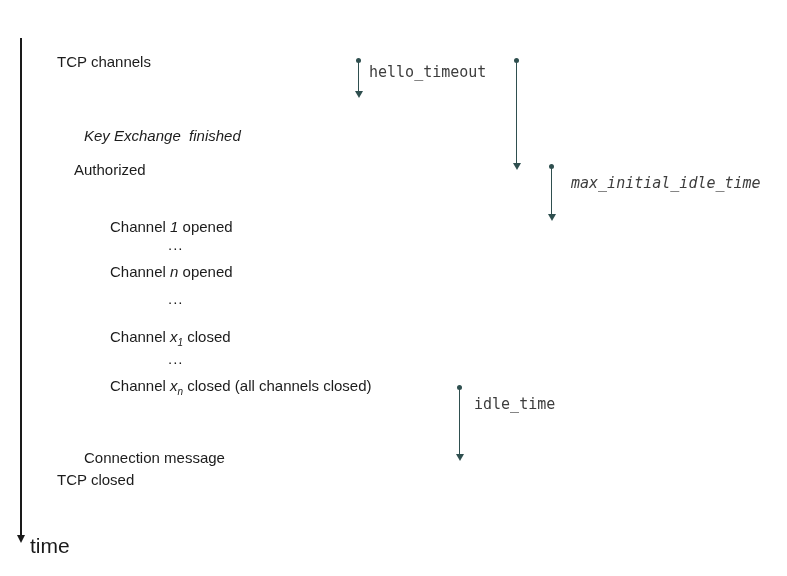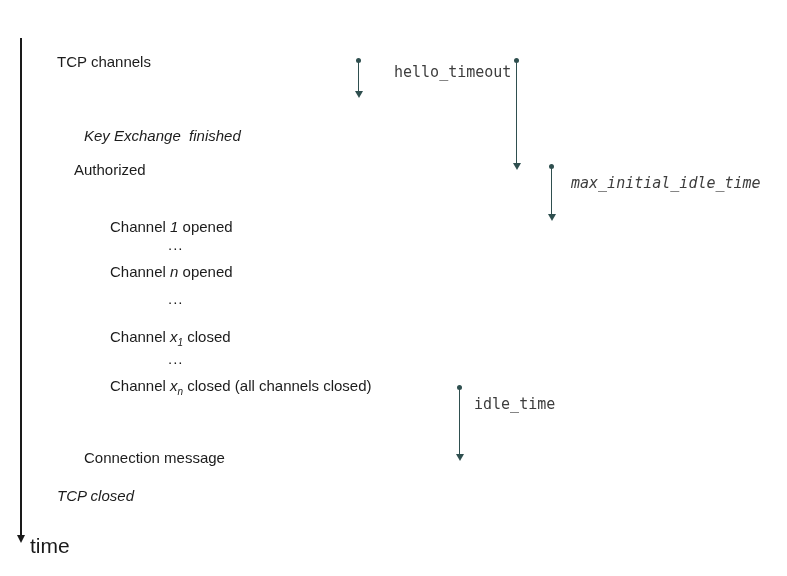--- a/index.html
+++ b/index.html
@@ -97,28 +97,28 @@
 
   <div class="ellipsis" style="left:168px; top:292px;">...</div>
 
   <div class="event" style="left:110px; top:328px;"><span>Channel </span><i>x</i><sub>1</sub><span> closed</span></div>
 
   <div class="ellipsis" style="left:168px; top:352px;">...</div>
 
   <div class="event" style="left:110px; top:377px;"><span>Channel </span><i>x</i><sub>n</sub><span> closed (all channels closed)</span></div>
 
   <div class="event" style="left:84px; top:449px;">Connection message</div>
-  <div class="event" style="left:57px; top:487px;font-style:italic;">TCP closed</div>
+  <div class="event" style="left:57px; top:471px;">TCP closed</div>
 
   <div class="interval" style="left:354px; top:58px; height:40px;">
     <div class="dot"></div>
     <div class="line"></div>
     <div class="head"></div>
   </div>
-  <div class="mono-label" style="left:394px; top:63px;text-align:right;">hello_timeout</div>
+  <div class="mono-label" style="left:369px; top:63px;text-align:right;">hello_timeout</div>
 
   <div class="interval" style="left:512px; top:58px; height:112px;">
     <div class="dot"></div>
     <div class="line"></div>
     <div class="head"></div>
   </div>
 
   <div class="interval" style="left:547px; top:164px; height:57px;">
     <div class="dot"></div>
     <div class="line"></div>

